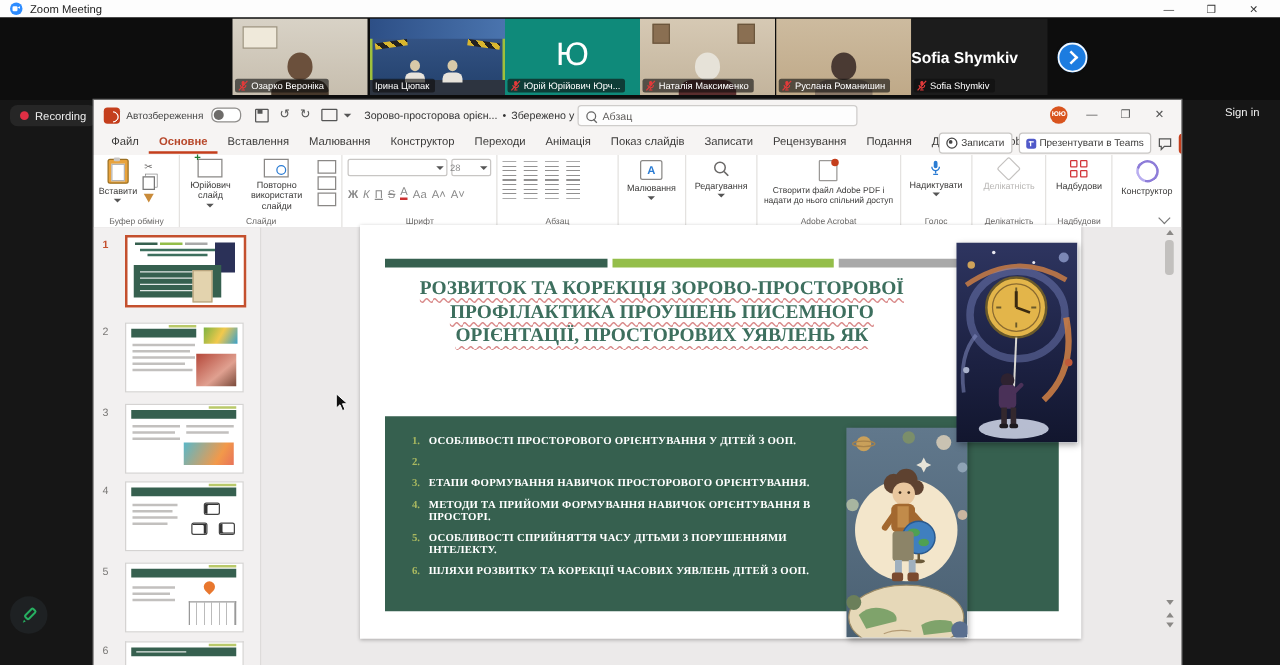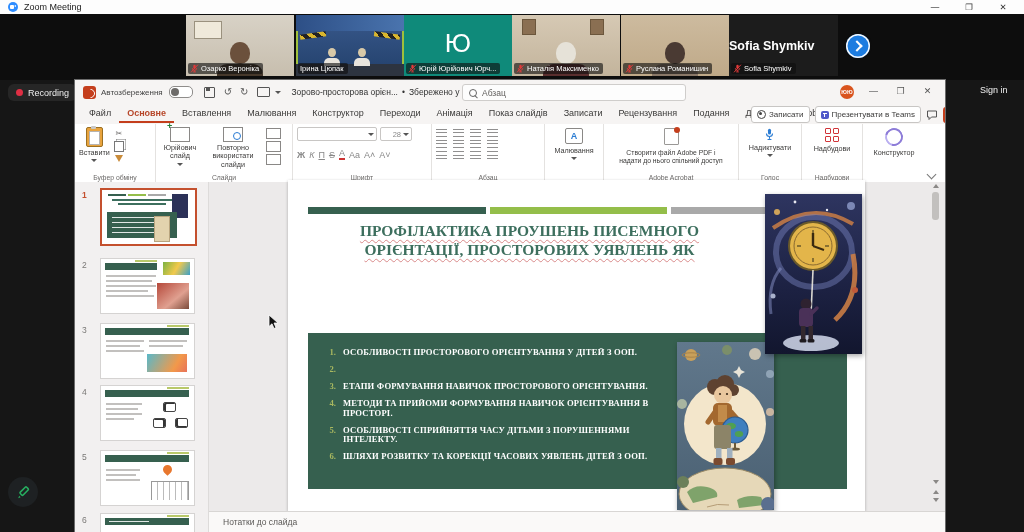--- a/index.html
+++ b/index.html
@@ -99,21 +99,21 @@
   .clip:after{content:"";position:absolute;left:4px;top:-2px;width:5px;height:3px;background:#c9c7c5;border-radius:1px}
   .smallcol{display:flex;flex-direction:column;gap:3px;align-items:center;padding-top:2px;color:#6a6867;font-size:8px}
   .cpy{width:8px;height:9px;border:1px solid #777;background:#fff;box-shadow:2px -2px 0 -0.5px #fff,2px -2px 0 0 #777}
   .brush{width:0;height:0;border-left:4px solid transparent;border-right:4px solid transparent;border-top:7px solid #c98b3a}
   .slide-ic{width:18px;height:13px;border:1px solid #8a8886;background:#fff;position:relative}
   .slide-ic.plus:after{content:"+";position:absolute;left:-4px;top:-7px;color:#1e7d34;font-weight:bold;font-size:9px}
   .slide-ic.mag2:after{content:"";position:absolute;right:1px;bottom:1px;width:6px;height:6px;border:1.2px solid #2b7cd3;border-radius:50%}
   .laycol{display:flex;flex-direction:column;gap:2px;padding-top:1px}
   .lay{width:13px;height:9px;border:1px solid #8a8886;background:#fff}
   .fontrow{display:flex;gap:3px}
-  .fbox{height:12px;border:1px solid #C8C6C4;background:#fff;border-radius:2px;color:#888;font-size:7.5px;display:flex;align-items:center;justify-content:flex-end;padding:0 2px;gap:2px}
+  .fbox{height:12px;border:1px solid #C8C6C4;background:#fff;border-radius:2px;color:#888;font-size:7.5px;display:flex;align-items:center;justify-content:flex-end;padding:0 2px;gap:16px}
   .glyphs{display:flex;gap:4px;font-size:9px;color:#888;align-items:center;margin-top:4px}
   .glyphs .b{font-weight:bold}.glyphs .i{font-style:italic}.glyphs .u{text-decoration:underline}.glyphs .s{text-decoration:line-through}
   .redbar{border-bottom:2px solid #C33;line-height:1}
   .para{display:grid;grid-template-columns:repeat(4,13px);gap:3px 4px;padding-top:2px}
   .pic3{width:11px;height:8px;background:repeating-linear-gradient(#919090 0 1px,transparent 1px 3.5px)}
   .tallbtn{display:flex;flex-direction:column;align-items:center;gap:2px;font-size:7.2px;color:#3b3a39;padding:1px 3px;text-align:center}
   .shapeA{width:16px;height:14px;border:1px solid #8a8886;border-radius:2px;color:#2b7cd3;font-size:9px;font-weight:bold;display:flex;align-items:center;justify-content:center}
   .pdfic{width:13px;height:15px;background:#fff;border:1px solid #9a9896;border-radius:1px;position:relative}
   .pdfic:before{content:"";position:absolute;right:-2px;top:-2px;width:6px;height:6px;background:#C43E1C;border-radius:50%}
   .acro{font-size:6.8px;color:#3b3a39;text-align:center;line-height:1.25;max-width:112px}
@@ -433,38 +433,54 @@
     </div>
 
     <div class="rgroup" style="width:50px;justify-content:center">
       <div class="tallbtn">
         <span class="shapeA">A</span>
         <span>Малювання</span>
           <span class="dd"></span>
       </div>
     </div>
 
+    <div class="rgroup" style="width:52px;justify-content:center">
+      <div class="tallbtn">
+        <svg width="14" height="14">
+            <use href="#magbig"></use>
+          </svg>
+        <span>Редагування</span>
+          <span class="dd"></span>
+      </div>
+    </div>
 
     <div class="rgroup" style="width:126px;flex-direction:column;align-items:center">
       <span class="pdfic" style="margin-top:1px"></span>
       <span class="acro">Створити файл Adobe PDF і надати до нього спільний доступ</span>
       <span class="glabel">Adobe Acrobat</span>
     </div>
 
     <div class="rgroup" style="width:54px;justify-content:center">
       <div class="tallbtn">
         <svg width="11" height="13">
             <use href="#micblue"></use>
           </svg>
         <span>Надиктувати</span>
           <span class="dd"></span>
       </div>
       <span class="glabel">Голос</span>
     </div>
 
+    <div class="rgroup" style="width:60px;justify-content:center">
+      <div class="tallbtn dis">
+        <span class="gray-marker"></span>
+        <span>Делікатність</span>
+      </div>
+      <span class="glabel">Делікатність</span>
+    </div>
 
     <div class="rgroup" style="width:52px;justify-content:center">
       <div class="tallbtn">
         <span class="addin">
             <i></i>
             <i></i>
             <i></i>
             <i></i>
           </span>
         <span>Надбудови</span>
@@ -554,20 +570,21 @@
         <div class="wline" style="left:8px;top:7px;width:40px"></div>
       </div>
     </div>
 
     <div class="canvas">
       <span class="bar" style="left:20px;width:178px;background:#36604F"></span>
       <span class="bar" style="left:202px;width:177px;background:#94BE4A"></span>
       <span class="bar" style="left:383px;width:167px;background:#A9A9A9"></span>
 
       <div class="s-title">
+        <span style="display:block">РОЗВИТОК ТА КОРЕКЦІЯ ЗОРОВО-ПРОСТОРОВОЇ</span>
         <span style="display:block">ПРОФІЛАКТИКА ПРОУШЕНЬ ПИСЕМНОГО</span>
         <span style="display:block">ОРІЄНТАЦІЇ, ПРОСТОРОВИХ УЯВЛЕНЬ ЯК</span>
       </div>
 
       <div class="greenbox">
         <div class="slist">
           <div class="row">
               <span class="n">1.</span>
               <span class="t">ОСОБЛИВОСТІ ПРОСТОРОВОГО ОРІЄНТУВАННЯ У ДІТЕЙ З ООП.</span>
             </div>
@@ -678,21 +695,18 @@
     </div>
 
     <div class="editor-scroll" style="left:856px">
       <span class="arr up"></span>
       <span class="sc-thumb"></span>
       <span class="arr dn" style="top:296px"></span>
       <span class="arr up" style="top:306px"></span>
       <span class="arr dn" style="top:314px"></span>
     </div>
 
-    <div class="notes">
-      <span>Нотатки до слайда</span>
-    </div>
   </div>
 </div>
 
 <svg class="abs cursor" width="12" height="16">
     <use href="#pointer"></use>
   </svg>
 
 </body></html>

